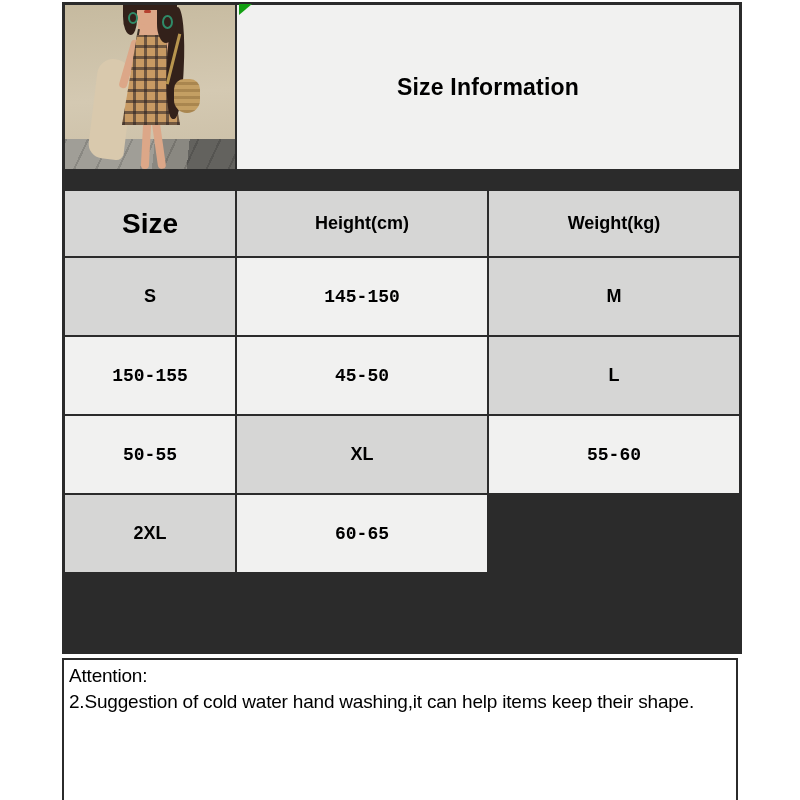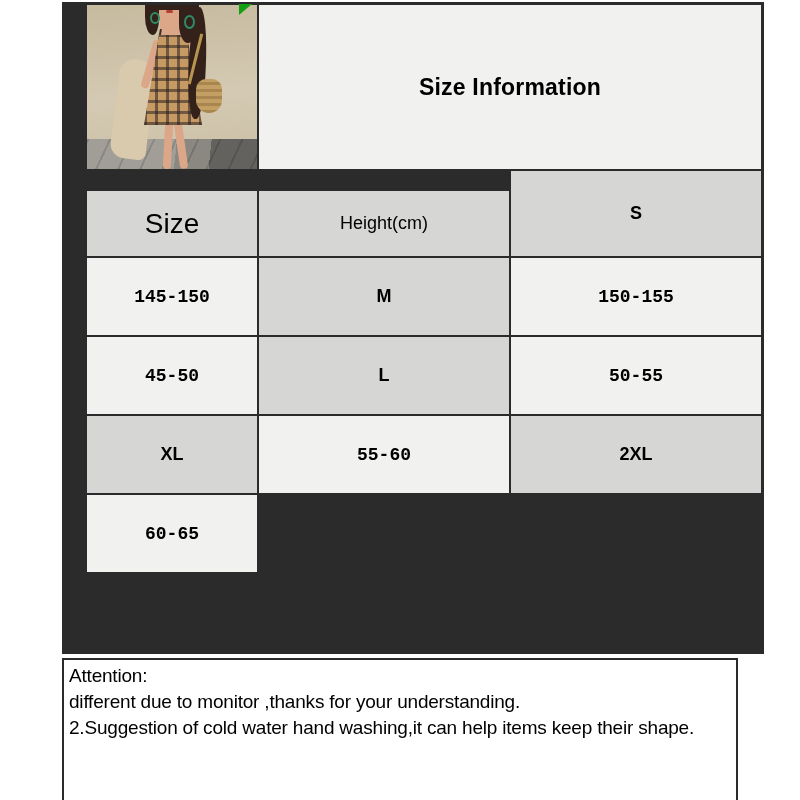--- a/index.html
+++ b/index.html
@@ -8,31 +8,30 @@
     font-family:"Liberation Sans", sans-serif;color:#000;overflow:hidden;
   }
   
   .size-chart{
     position:absolute;left:62px;top:2px;
     display:grid;
     grid-template-columns:172px 252px 252px;
     grid-template-rows:166px 87px repeat(5,79px);
     border:2px solid var(--table-border);
     background:var(--table-border);
-    padding-left:22px;
   }
   .cell{
     border:1px solid var(--table-border);
     display:flex;align-items:center;justify-content:center;
     background:var(--cell-bg);
     overflow:hidden;
   }
   .title-cell{grid-column:2/4;background:var(--cell-bg);}
   .title-text{font-size:23px;font-weight:bold;letter-spacing:0.2px;}
-  .head-cell{background:var(--header-bg);font-weight:normal;font-size:18px;margin-top:20px;}
+  .head-cell{background:var(--header-bg);font-weight:bold;font-size:18px;margin-top:20px;}
   .head-size{font-size:28px;}
   .size-cell{background:var(--header-bg);font-weight:bold;font-size:18px;}
   .val-cell{font-weight:bold;font-size:18px;background:var(--cell-bg);font-family:Liberation Mono, monospace;}
   
   .corner-marker{
     position:absolute;left:239px;top:4px;width:13px;height:11px;
     background:var(--corner-marker);
     clip-path:polygon(0 0,100% 0,0 100%);
     z-index:5;
   }
@@ -113,20 +112,21 @@
       <div class="bag-strap"></div>
       <div class="bag"></div>
     </div>
 
     <div class="cell title-cell">
       <span class="title-text">Size Information</span>
     </div>
 
     <div class="cell head-cell head-size">Size</div>
     <div class="cell head-cell">Height(cm)</div>
+    <div class="cell head-cell">Weight(kg)</div>
 
     <div class="cell size-cell">S</div>
     <div class="cell val-cell">145-150</div>
 
     <div class="cell size-cell">M</div>
     <div class="cell val-cell">150-155</div>
     <div class="cell val-cell">45-50</div>
 
     <div class="cell size-cell">L</div>
     <div class="cell val-cell">50-55</div>
@@ -135,17 +135,16 @@
     <div class="cell val-cell">55-60</div>
 
     <div class="cell size-cell">2XL</div>
     <div class="cell val-cell">60-65</div>
   </div>
 
   <div class="corner-marker"></div>
 
   <div class="attention">
     <div class="line">Attention:</div>
-    <div class="line">different due to monitor ,thanks for your understanding.</div>
     <div class="line">2.Suggestion of cold water hand washing,it can help items keep their shape.</div>
   </div>
 
 </div>
 
 </body></html>

